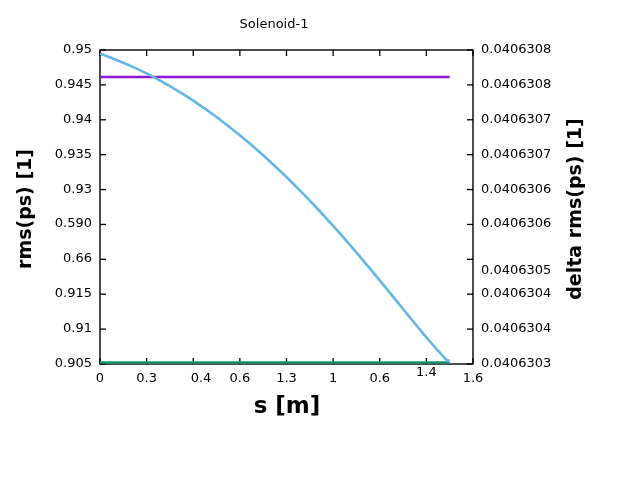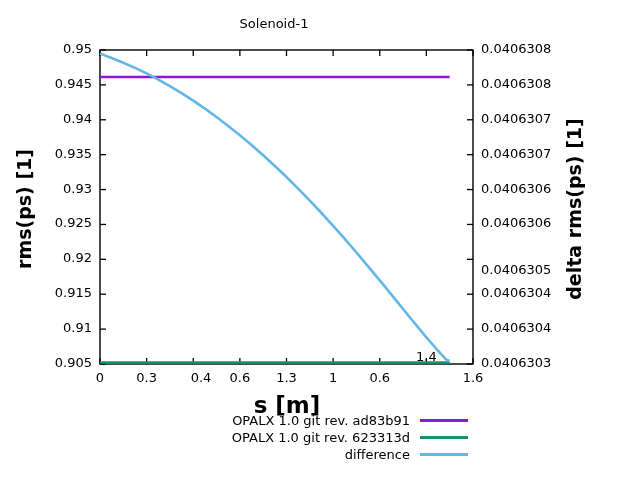--- a/index.html
+++ b/index.html
@@ -158,22 +158,22 @@
       <line x1="473" y1="50" x2="473" y2="56" stroke="#000" stroke-width="1.3"></line>
       <polyline points="100.00,77.07 123.31,77.07 146.63,77.07 169.94,77.07 193.25,77.07 216.56,77.07 239.87,77.07 263.19,77.07 286.50,77.07 309.81,77.07 333.13,77.07 356.44,77.07 379.75,77.07 403.06,77.07 426.37,77.07 449.69,77.07" fill="none" stroke="#8f17d6" stroke-width="2.6" stroke-linejoin="round" stroke-linecap="butt"></polyline>
       <polyline points="100.00,362.46 123.31,362.46 146.63,362.46 169.94,362.46 193.25,362.46 216.56,362.46 239.87,362.46 263.19,362.46 286.50,362.46 309.81,362.46 333.13,362.46 356.44,362.46 379.75,362.46 403.06,362.46 426.37,362.46 449.69,362.46" fill="none" stroke="#13946b" stroke-width="2.6" stroke-linejoin="round" stroke-linecap="butt"></polyline>
       <polyline points="100.00,53.63 111.66,57.95 123.31,62.70 134.97,67.86 146.63,73.45 158.28,79.59 169.94,86.14 181.59,93.12 193.25,100.66 204.91,108.61 216.56,116.99 228.22,125.92 239.87,135.27 251.53,145.04 263.19,155.22 274.84,165.97 286.50,177.00 298.16,188.58 309.81,200.58 321.47,213.00 333.13,225.84 344.78,238.96 356.44,252.50 368.09,266.31 379.75,280.41 391.41,294.64 403.06,309.02 414.72,323.25 426.37,337.34 438.03,350.74 445.02,358.42 447.36,360.51 449.69,360.65" fill="none" stroke="#62b7e6" stroke-width="2.6" stroke-linejoin="round" stroke-linecap="butt"></polyline>
     </svg>
 
   <div id="ticklabels">
       <div class="tick-label tick-left" style="left: 4px; top: 355px; width: 88px;">0.905</div>
       <div class="tick-label tick-left" style="left: 4px; top: 320.111px; width: 88px;">0.91</div>
       <div class="tick-label tick-left" style="left: 4px; top: 285.222px; width: 88px;">0.915</div>
-      <div class="tick-label tick-left" style="left: 4px; top: 250.333px; width: 88px;">0.92</div>
-      <div class="tick-label tick-left" style="left: 4px; top: 215.444px; width: 88px;">0.925</div>
+      <div class="tick-label tick-left" style="left: 4px; top: 250.333px; width: 88px;">0.66</div>
+      <div class="tick-label tick-left" style="left: 4px; top: 215.444px; width: 88px;">0.590</div>
       <div class="tick-label tick-left" style="left: 4px; top: 180.556px; width: 88px;">0.93</div>
       <div class="tick-label tick-left" style="left: 4px; top: 145.667px; width: 88px;">0.935</div>
       <div class="tick-label tick-left" style="left: 4px; top: 110.778px; width: 88px;">0.94</div>
       <div class="tick-label tick-left" style="left: 4px; top: 75.8889px; width: 88px;">0.945</div>
       <div class="tick-label tick-left" style="left: 4px; top: 41px; width: 88px;">0.95</div>
       <div class="tick-label tick-right" style="left: 481px; top: 355px; width: 100px;">0.0406303</div>
       <div class="tick-label tick-right" style="left: 481px; top: 320.111px; width: 100px;">0.0406304</div>
       <div class="tick-label tick-right" style="left: 481px; top: 285.222px; width: 100px;">0.0406304</div>
       <div class="tick-label tick-right" style="left: 481px; top: 250.333px; width: 100px; margin-top: 12px;">0.0406305</div>
       <div class="tick-label tick-right" style="left: 481px; top: 215.444px; width: 100px;">0.0406306</div>
@@ -182,32 +182,18 @@
       <div class="tick-label tick-right" style="left: 481px; top: 110.778px; width: 100px;">0.0406307</div>
       <div class="tick-label tick-right" style="left: 481px; top: 75.8889px; width: 100px;">0.0406308</div>
       <div class="tick-label tick-right" style="left: 481px; top: 41px; width: 100px;">0.0406308</div>
       <div class="tick-label tick-x" style="left: 75px; top: 370px; width: 50px;">0</div>
       <div class="tick-label tick-x" style="left: 121.625px; top: 370px; width: 50px;">0.3</div>
       <div class="tick-label tick-x" style="left: 176px; top: 370px; width: 50px;">0.4</div>
       <div class="tick-label tick-x" style="left: 214.875px; top: 370px; width: 50px;">0.6</div>
       <div class="tick-label tick-x" style="left: 261.5px; top: 370px; width: 50px;">1.3</div>
       <div class="tick-label tick-x" style="left: 308.125px; top: 370px; width: 50px;">1</div>
       <div class="tick-label tick-x" style="left: 354.75px; top: 370px; width: 50px;">0.6</div>
-      <div class="tick-label tick-x" style="left: 401.375px; top: 349px; width: 50px;">1.4</div>
+      <div class="tick-label tick-x" style="left: 401.375px; top: 364px; width: 50px;">1.4</div>
       <div class="tick-label tick-x" style="left: 448px; top: 370px; width: 50px;">1.6</div>
     </div>
 
-  <div id="legend">
-      <div class="legend-row">
-        <span class="legend-text">OPALX 1.0 git rev. ad83b91</span>
-        <span class="legend-swatch" style="background: rgb(143, 23, 214);"></span>
-      </div>
-      <div class="legend-row">
-        <span class="legend-text">OPALX 1.0 git rev. 623313d</span>
-        <span class="legend-swatch" style="background: rgb(19, 148, 107);"></span>
-      </div>
-      <div class="legend-row">
-        <span class="legend-text">difference</span>
-        <span class="legend-swatch" style="background: rgb(98, 183, 230);"></span>
-      </div>
-    </div>
 
 </div>
 
 </body></html>

